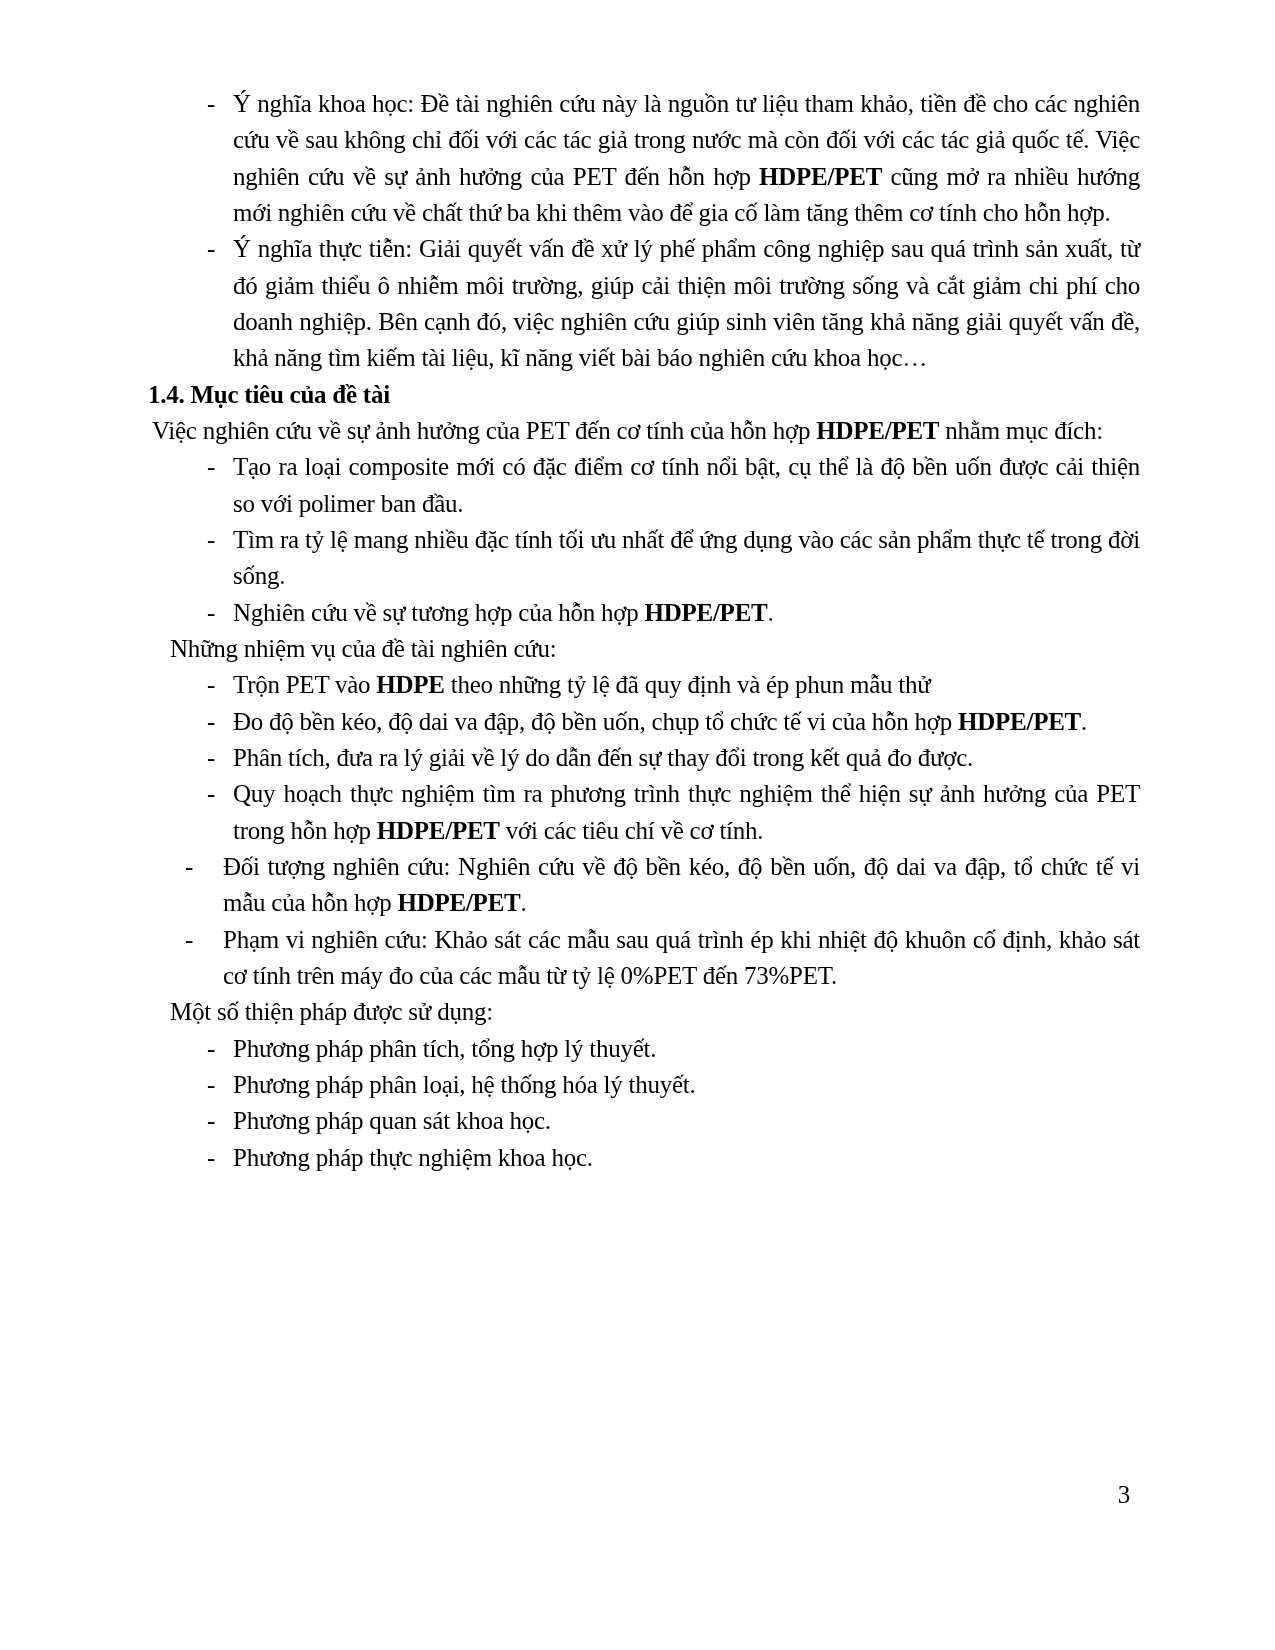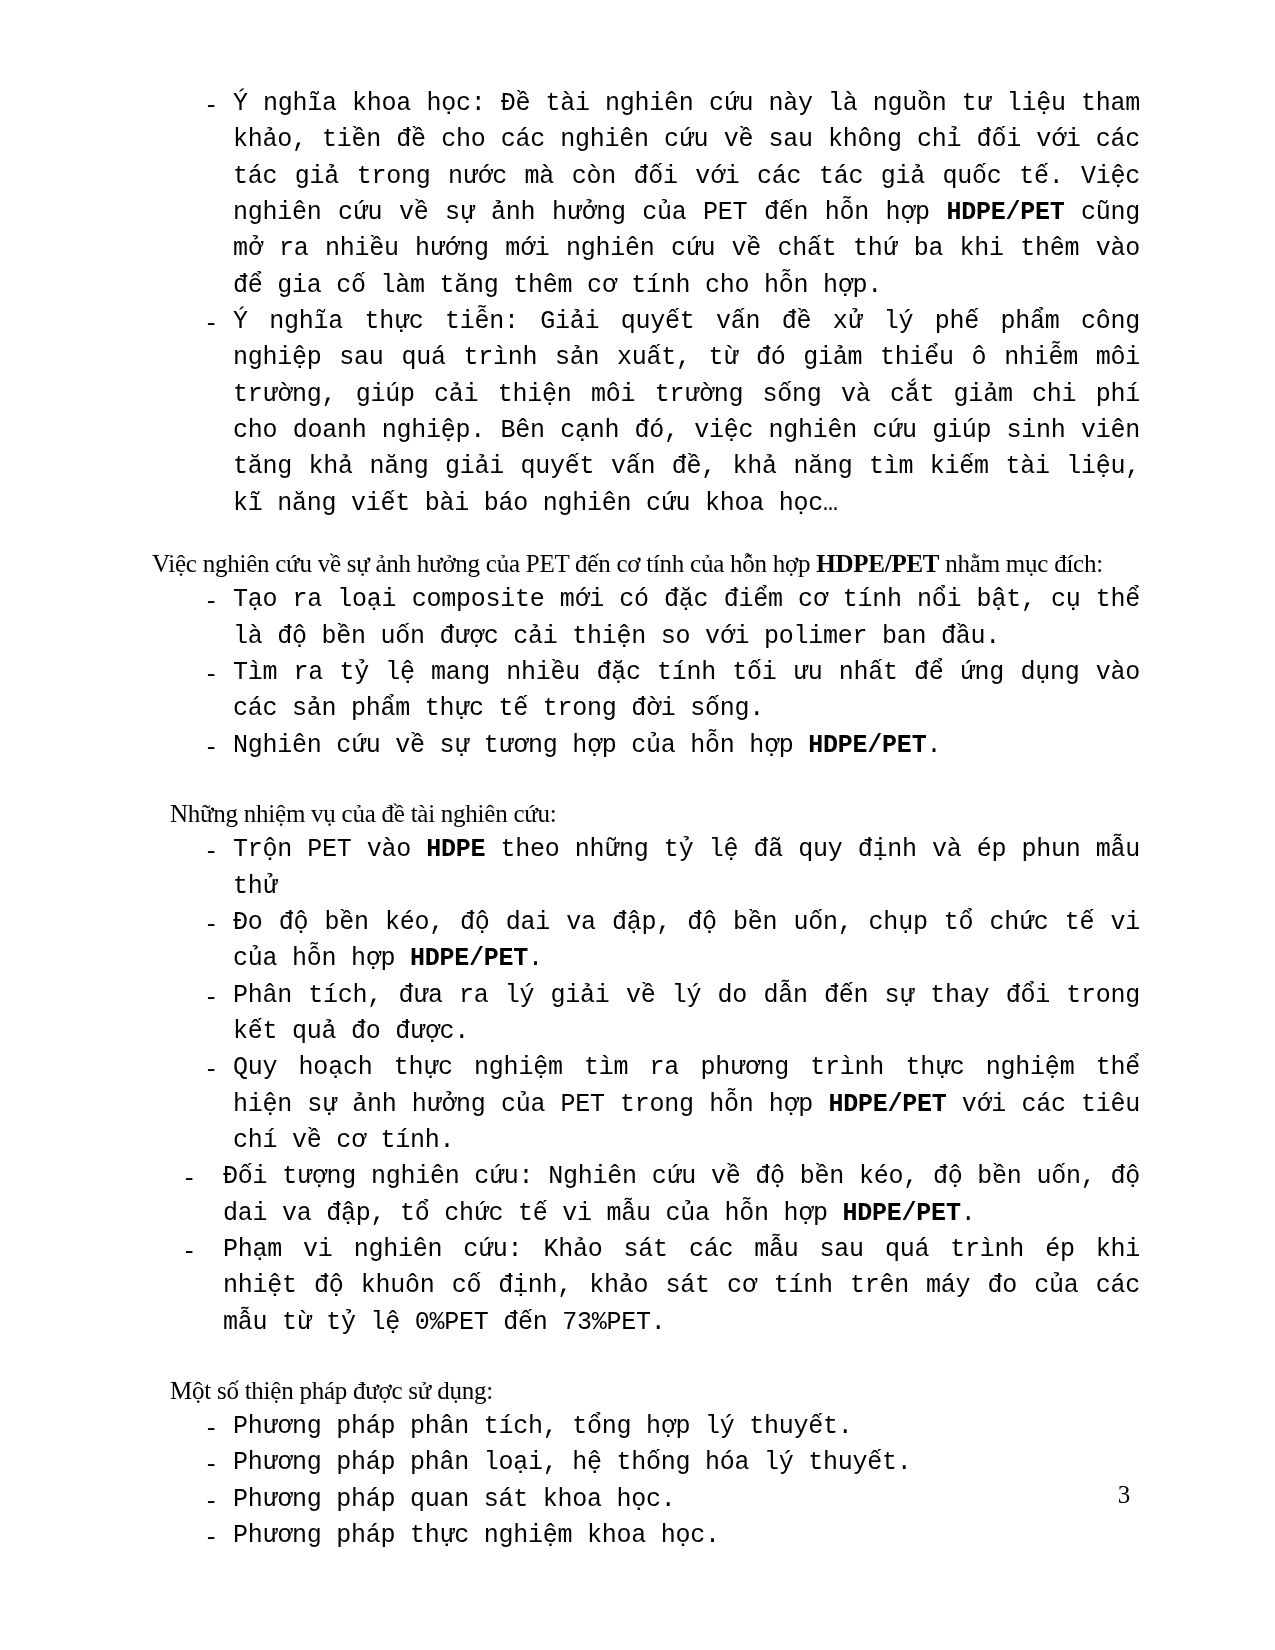--- a/index.html
+++ b/index.html
@@ -19,47 +19,48 @@
     position: absolute;
     top: 86px;
     left: 140px;
     right: 135px;
   }
   .heading {
     font-weight: bold;
     padding-left: 8px;
   }
   .para { text-align: justify; }
-  .para.flush  { padding-left: 12px; margin-top: 24px; }
-  .para.indent { padding-left: 30px; margin-top: 32px; }
+  .para.flush  { padding-left: 12px; }
+  .para.indent { padding-left: 30px; }
   .bullet { display: flex; }
   .bullet.wide  { padding-left: 67px; }
   .bullet.wide  > .marker { flex: 0 0 26px; }
   .bullet.tight { padding-left: 45px; }
   .bullet.tight > .marker { flex: 0 0 38px; }
-  .bullet > .content { flex: 1 1 auto; text-align: justify; font-family: Liberation Mono, monospace; }
+  .bullet > .content { flex: 1 1 auto; text-align: justify; }
   b { font-weight: bold; }
   .page-number {
     position: absolute;
     top: 1477px;
     right: 145px;
   }
 </style>
 </head>
 <body>
 
 <div class="page-content">
     <div class="bullet wide">
       <span class="marker">-</span>
       <span class="content">Ý nghĩa khoa học: Đề tài nghiên cứu này là nguồn tư liệu tham khảo, tiền đề cho các nghiên cứu về sau không chỉ đối với các tác giả trong nước mà còn đối với các tác giả quốc tế. Việc nghiên cứu về sự ảnh hưởng của PET đến hỗn hợp <b>HDPE/PET</b> cũng mở ra nhiều hướng mới nghiên cứu về chất thứ ba khi thêm vào để gia cố làm tăng thêm cơ tính cho hỗn hợp.</span>
     </div>
     <div class="bullet wide">
       <span class="marker">-</span>
       <span class="content">Ý nghĩa thực tiễn: Giải quyết vấn đề xử lý phế phẩm công nghiệp sau quá trình sản xuất, từ đó giảm thiểu ô nhiễm môi trường, giúp cải thiện môi trường sống và cắt giảm chi phí cho doanh nghiệp. Bên cạnh đó, việc nghiên cứu giúp sinh viên tăng khả năng giải quyết vấn đề, khả năng tìm kiếm tài liệu, kĩ năng viết bài báo nghiên cứu khoa học…</span>
     </div>
+    <div class="heading">1.4. Mục tiêu của đề tài</div>
     <div class="para flush">Việc nghiên cứu về sự ảnh hưởng của PET đến cơ tính của hỗn hợp <b>HDPE/PET</b> nhằm mục đích:</div>
     <div class="bullet wide">
       <span class="marker">-</span>
       <span class="content">Tạo ra loại composite mới có đặc điểm cơ tính nổi bật, cụ thể là độ bền uốn được cải thiện so với polimer ban đầu.</span>
     </div>
     <div class="bullet wide">
       <span class="marker">-</span>
       <span class="content">Tìm ra tỷ lệ mang nhiều đặc tính tối ưu nhất để ứng dụng vào các sản phẩm thực tế trong đời sống.</span>
     </div>
     <div class="bullet wide">

